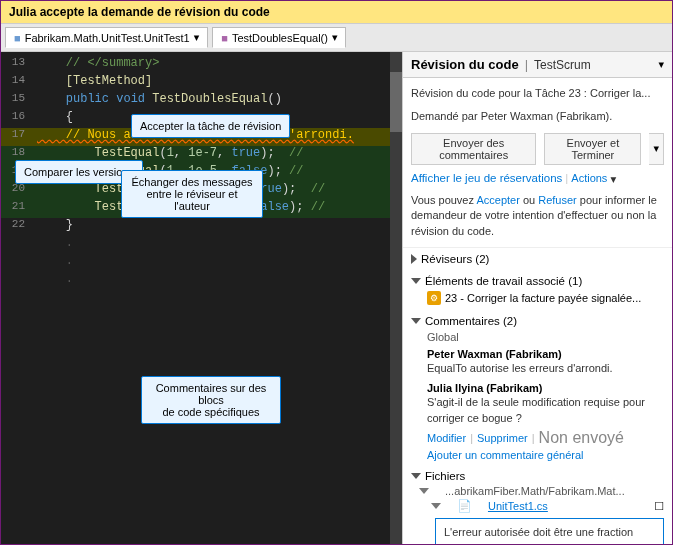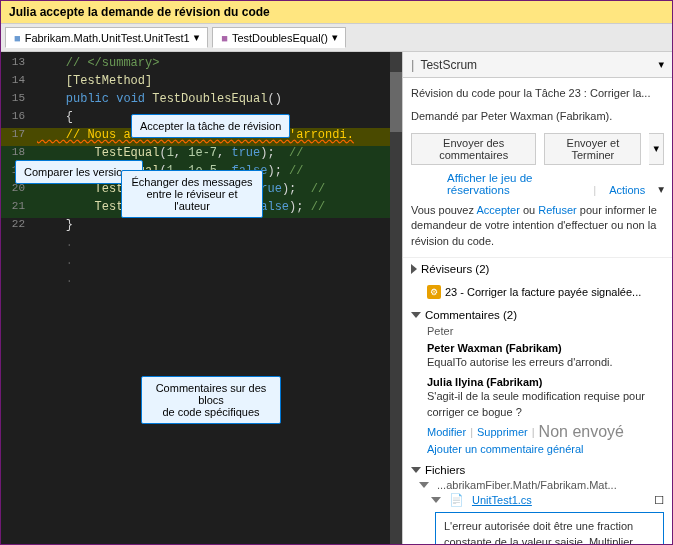--- a/index.html
+++ b/index.html
@@ -228,24 +228,23 @@
       font-size: 11px;
       cursor: pointer;
     }
     .link {
       color: #0078d7;
       cursor: pointer;
       text-decoration: none;
     }
     .links-row {
       display: flex;
-      gap: 13px;
+      gap: 3px;
       padding: 3px 0;
-      align-items: flex-end;
-      margin-left: 36px;
+      align-items: flex-start;
     }
     .links-divider { color: #ccc; }
     .action-link {
       color: #0078d7;
       cursor: pointer;
       font-size: 11px;
     }
     .accept-link { color: #0078d7; cursor: pointer; }
     .refuse-link { color: #0078d7; cursor: pointer; }
     .reviewers-section {
@@ -327,21 +326,21 @@
     .files-section {
       padding: 2px 8px;
     }
     .file-tree {
       padding-left: 8px;
       font-size: 11px;
     }
     .file-item {
       display: flex;
       align-items: center;
-      gap: 8px;
+      gap: 16px;
       padding: 1px 0;
     }
     .file-icon {
       color: #0078d7;
       font-size: 12px;
     }
     .file-name-link {
       color: #0078d7;
       cursor: pointer;
       font-size: 11px;
@@ -469,20 +468,21 @@
       </div>
 
       <div class="callout callout-comments">
         <span>Commentaires sur des blocs<br>de code spécifiques</span>
       </div>
     </div>
 
     <div class="right-panel">
 
       <div class="right-header">
+        <span class="right-header-title">Révision du code</span>
         <span class="right-header-divider">|</span>
         <span class="right-header-sub">TestScrum</span>
         <span class="right-header-dropdown">▾</span>
       </div>
 
       <div class="right-section">
         <div class="right-info-text">Révision du code pour la Tâche 23 : Corriger la...</div>
         <div class="right-info-text">Demandé par Peter Waxman (Fabrikam).</div>
 
         <div class="btn-row">
@@ -508,35 +508,39 @@
       </div>
 
       <div class="reviewers-section">
         <div class="section-header">
           <span class="triangle-right"></span>
           <span>Réviseurs (2)</span>
         </div>
       </div>
 
       <div class="reviewers-section">
+        <div class="section-header">
+          <span class="triangle-down"></span>
+          <span>Éléments de travail associé (1)</span>
+        </div>
         <div class="section-content">
           <div class="work-item">
             <span class="work-item-icon">⚙</span>
             <span>23 - Corriger la facture payée signalée...</span>
           </div>
         </div>
       </div>
 
       <div class="reviewers-section">
         <div class="section-header">
           <span class="triangle-down"></span>
           <span>Commentaires (2)</span>
         </div>
         <div class="section-content">
-          <div style="color:#555; font-size:11px; padding: 2px 0;">Peter</div>
+          <div style="color:#555; font-size:11px; padding: 2px 0;">Global</div>
 
           <div>
             <div class="comment-author">Peter Waxman (Fabrikam)</div>
             <div class="comment-text">EqualTo autorise les erreurs d'arrondi.</div>
           </div>
 
           <div>
             <div class="comment-author">Julia Ilyina (Fabrikam)</div>
             <div class="comment-text">S'agit-il de la seule modification requise pour corriger ce bogue ?</div>
             <div class="comment-actions">

